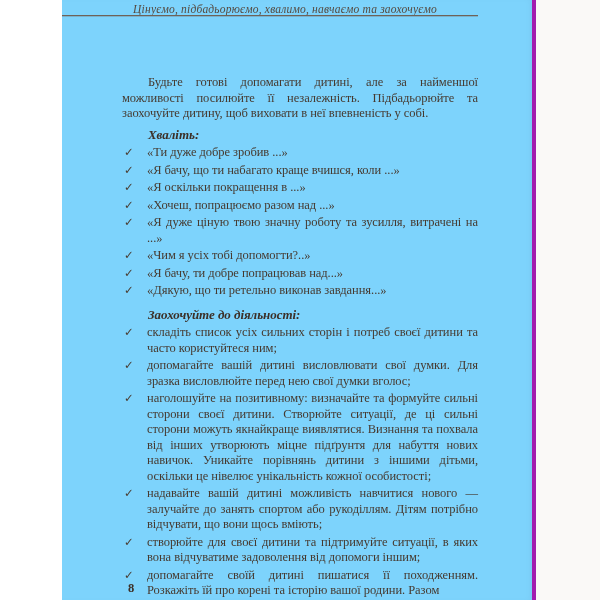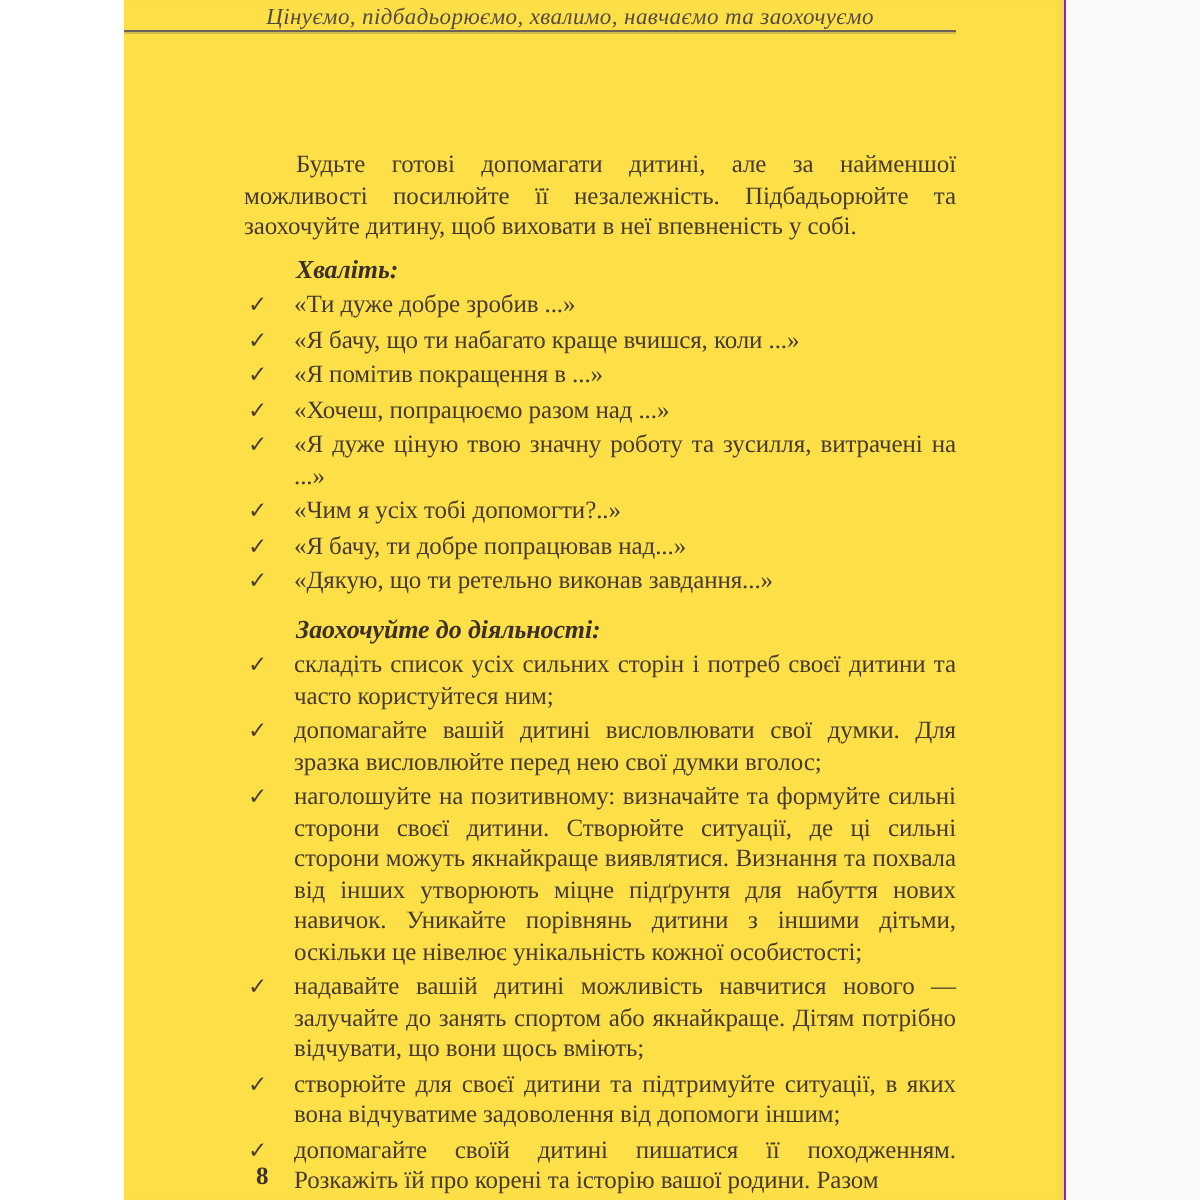--- a/index.html
+++ b/index.html
@@ -2,21 +2,21 @@
 <html><head>
 <meta charset="utf-8">
 <style>
   html,body{margin:0;padding:0;}
   body{width:600px;height:600px;background:#ffffff;overflow:hidden;}
   .canvas{position:relative;width:600px;height:600px;background:#ffffff;
           font-family:"Liberation Serif",serif;}
   .right-bg{position:absolute;left:534px;top:0;width:66px;height:600px;
             background:#faf9f7;}
   .page{position:absolute;left:62px;top:0;width:470px;height:600px;
-        background:#fde047;border-right:1px solid #a21caf;
+        background:#7dd3fc;border-right:4px solid #a21caf;
         box-shadow:inset -4px 0 6px -3px rgba(0,0,0,0.05);overflow:hidden;}
   .running-head{position:absolute;top:3px;left:30px;width:386px;
         text-align:center;font-style:italic;font-size:11.5px;
         color:#554a40;letter-spacing:0.2px;white-space:nowrap;}
   .head-rule{position:absolute;top:15px;left:0;width:416px;height:0;
         border-top:1.5px solid #6e6258;
         box-shadow:0 1px 0 rgba(110,98,88,0.3);}
   .content{position:absolute;top:31px;left:60px;width:356px;
         font-size:12.5px;line-height:15.5px;color:#463a30;
         text-align:justify;letter-spacing:-0.05px;margin-top:44px;}
@@ -49,21 +49,21 @@
       <div class="li">
         <span class="check">✓</span>
         <span>«Ти дуже добре зробив ...»</span>
       </div>
       <div class="li">
         <span class="check">✓</span>
         <span>«Я бачу, що ти набагато краще вчишся, коли ...»</span>
       </div>
       <div class="li">
         <span class="check">✓</span>
-        <span>«Я помітив покращення в ...»</span>
+        <span>«Я оскільки покращення в ...»</span>
       </div>
       <div class="li">
         <span class="check">✓</span>
         <span>«Хочеш, попрацюємо разом над ...»</span>
       </div>
       <div class="li">
         <span class="check">✓</span>
         <span>«Я дуже ціную твою значну роботу та зусилля, витрачені на ...»</span>
       </div>
       <div class="li">
@@ -88,21 +88,21 @@
       <div class="li">
         <span class="check">✓</span>
         <span>допомагайте вашій дитині висловлювати свої думки. Для зразка висловлюйте перед нею свої думки вголос;</span>
       </div>
       <div class="li">
         <span class="check">✓</span>
         <span>наголошуйте на позитивному: визначайте та формуйте сильні сторони своєї дитини. Створюйте ситуації, де ці сильні сторони можуть якнайкраще виявлятися. Визнання та похвала від інших утворюють міцне підґрунтя для набуття нових навичок. Уникайте порівнянь дитини з іншими дітьми, оскільки це нівелює унікальність кожної особистості;</span>
       </div>
       <div class="li">
         <span class="check">✓</span>
-        <span>надавайте вашій дитині можливість навчитися нового — залучайте до занять спортом або якнайкраще. Дітям потрібно відчувати, що вони щось вміють;</span>
+        <span>надавайте вашій дитині можливість навчитися нового — залучайте до занять спортом або рукоділлям. Дітям потрібно відчувати, що вони щось вміють;</span>
       </div>
       <div class="li">
         <span class="check">✓</span>
         <span>створюйте для своєї дитини та підтримуйте ситуації, в яких вона відчуватиме задоволення від допомоги іншим;</span>
       </div>
       <div class="li">
         <span class="check">✓</span>
         <span>допомагайте своїй дитині пишатися її походженням. Розкажіть їй про корені та історію вашої родини. Разом</span>
       </div>
 

